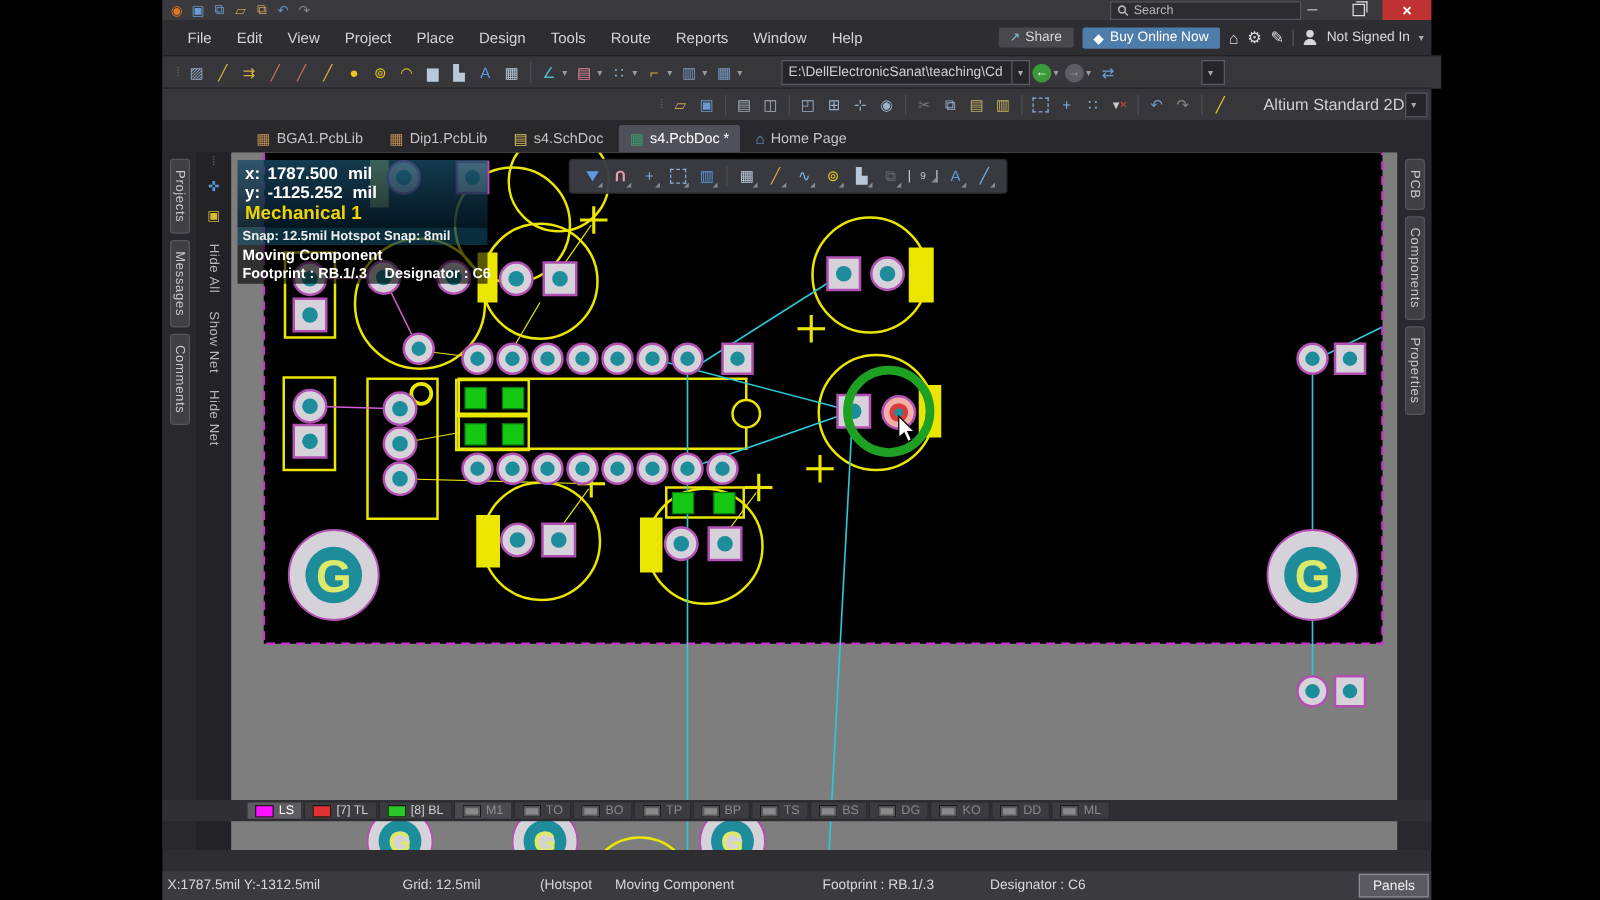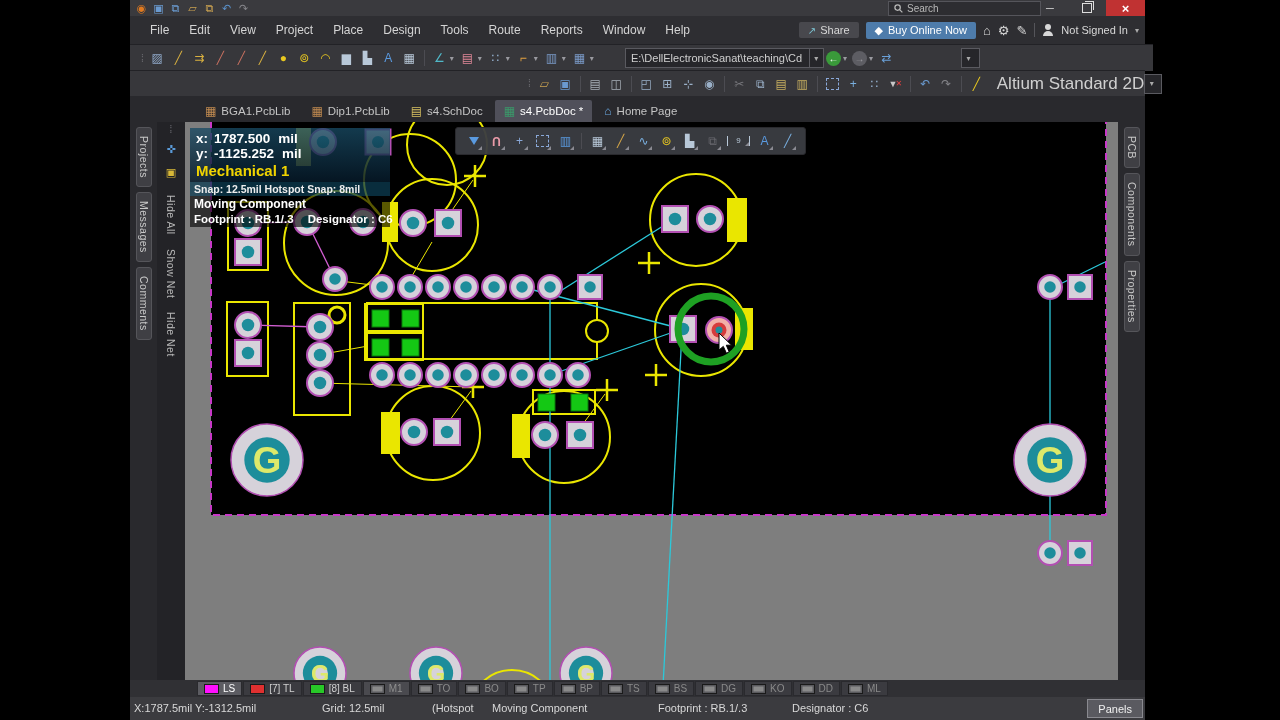--- a/index.html
+++ b/index.html
@@ -46,21 +46,21 @@
   .vsep{width:1px;height:16px;background:#4c4c52;margin:0 4px;flex:none}
   .grip{color:#6a6a70;font-size:10px;margin:0 3px;flex:none}
   .combo{display:flex;align-items:center;background:#26262a;border:1px solid #5a5a60;height:18px;font-size:11px;color:#cfcfcf;flex:none}
   #path-combo{width:192px;margin-left:28px;padding-left:5px}
   #path-combo .val{flex:1;overflow:hidden;white-space:nowrap}
   .combo .dbtn{width:13px;height:100%;border-left:1px solid #5a5a60;display:flex;align-items:center;justify-content:center;font-size:8px;color:#aaa}
   .navbtn{width:15px;height:15px;border-radius:50%;display:inline-flex;align-items:center;justify-content:center;font-size:10px;color:#fff;margin:0 2px;flex:none}
   #nav-back{background:#3a9a3a}
   #nav-fwd{background:#5d5d63;color:#9a9aa0}
   #mini-combo{width:17px;margin-left:64px}
-  #t2-label{font-size:17px;color:#d0d0d0;margin-left:10px;white-space:nowrap}
+  #t2-label{font-size:13px;color:#d0d0d0;margin-left:24px;white-space:nowrap}
   #t2-combo{width:16px;margin-left:auto;margin-right:4px}
   .funnel{width:0;height:0;border-left:5px solid transparent;border-right:5px solid transparent;border-top:8px solid #5a9ae0}
   .magnet{color:#e89aa8;font-weight:bold;transform:rotate(180deg)}
   .boxdash{width:11px;height:10px;border:1px dashed #8aa8d8}
   .dim10{font-size:8px;color:#b8c8d8;border-left:1px solid #b8c8d8;border-right:1px solid #b8c8d8;padding:0 2px;height:10px;line-height:10px}
   .filterx .fx1{font-size:9px;color:#c8c8c8}.filterx .fx2{font-size:8px;color:#e04040;margin-left:-2px}
   .corner::after{content:"";position:absolute;right:0;bottom:0;border-left:4px solid transparent;border-bottom:4px solid #8a8a92}
 
   
   #tabbar{position:absolute;left:0;top:96px;width:1015px;height:26px;background:#29292d;display:flex;align-items:flex-end;padding-left:66px;box-sizing:border-box}
@@ -91,21 +91,21 @@
   .hud-snap{background:rgba(12,60,82,.75);color:#eee;font-size:10.5px;padding:1px 4px}
   .hud-action{background:rgba(0,0,0,.62);color:#fff;font-size:12px;padding:1px 4px}
   .hud-fd{background:rgba(0,0,0,.62);color:#fff;font-size:11.5px;padding:1px 4px 2px 4px;display:flex;gap:14px;white-space:nowrap}
 
   
   #float-toolbar{position:absolute;left:270px;top:5px;height:26px;background:rgba(58,60,66,.96);border:1px solid #2a2a2e;
                  border-radius:3px;display:flex;align-items:center;padding:0 6px;z-index:4}
   #float-toolbar .ic{margin:0 3px}
 
   
-  #layerbar{position:absolute;left:0;top:680px;width:1015px;height:17px;background:#303034;display:flex;align-items:center;padding-left:67px;box-sizing:border-box}
+  #layerbar{position:absolute;left:0;top:640px;width:1015px;height:17px;background:#303034;display:flex;align-items:center;padding-left:67px;box-sizing:border-box}
   .ltab{display:flex;align-items:center;gap:4px;padding:1px 6px;font-size:10px;color:#cfcfcf;background:#3b3b40;border:1px solid #2a2a2e;margin-right:1px;white-space:nowrap}
   .ltab .swatch{width:13px;height:8px;border:1px solid #1a1a1a;flex:none}
   .ltab.active{background:#5c5c62;color:#fff}
   .ltab.hl{background:#4a4a4f;color:#8f8f8f}
   .ltab.dim{color:#8a8a8a}
   .ltab.dim .swatch,.ltab.hl .swatch{background:#8a8a8a !important;box-shadow:inset 0 0 0 1.5px #5a5a5e}
 
   
   #statusbar{position:absolute;left:0;top:697px;width:1015px;height:23px;background:#3b3b3f;font-size:11px;color:#d8d8d8}
   #statusbar span{position:absolute;top:5px;white-space:nowrap}

